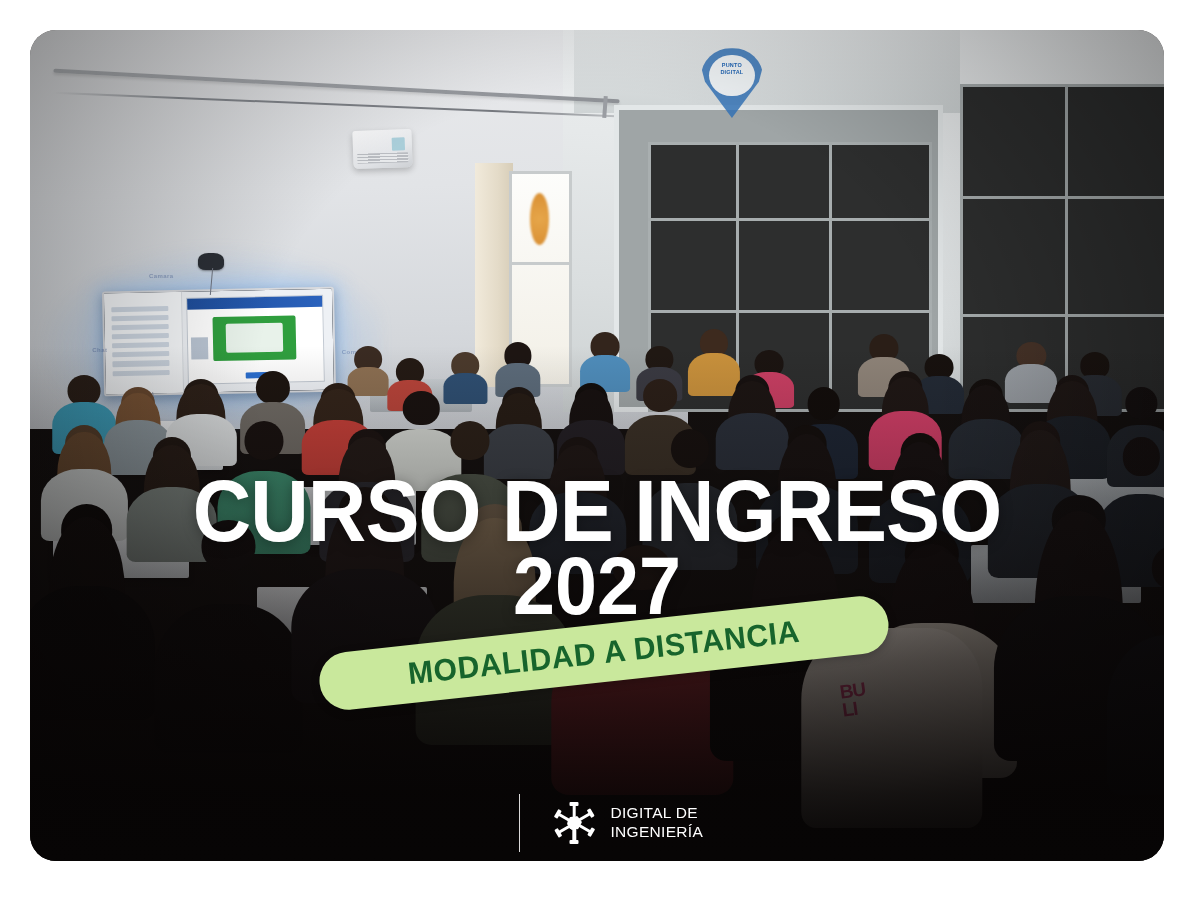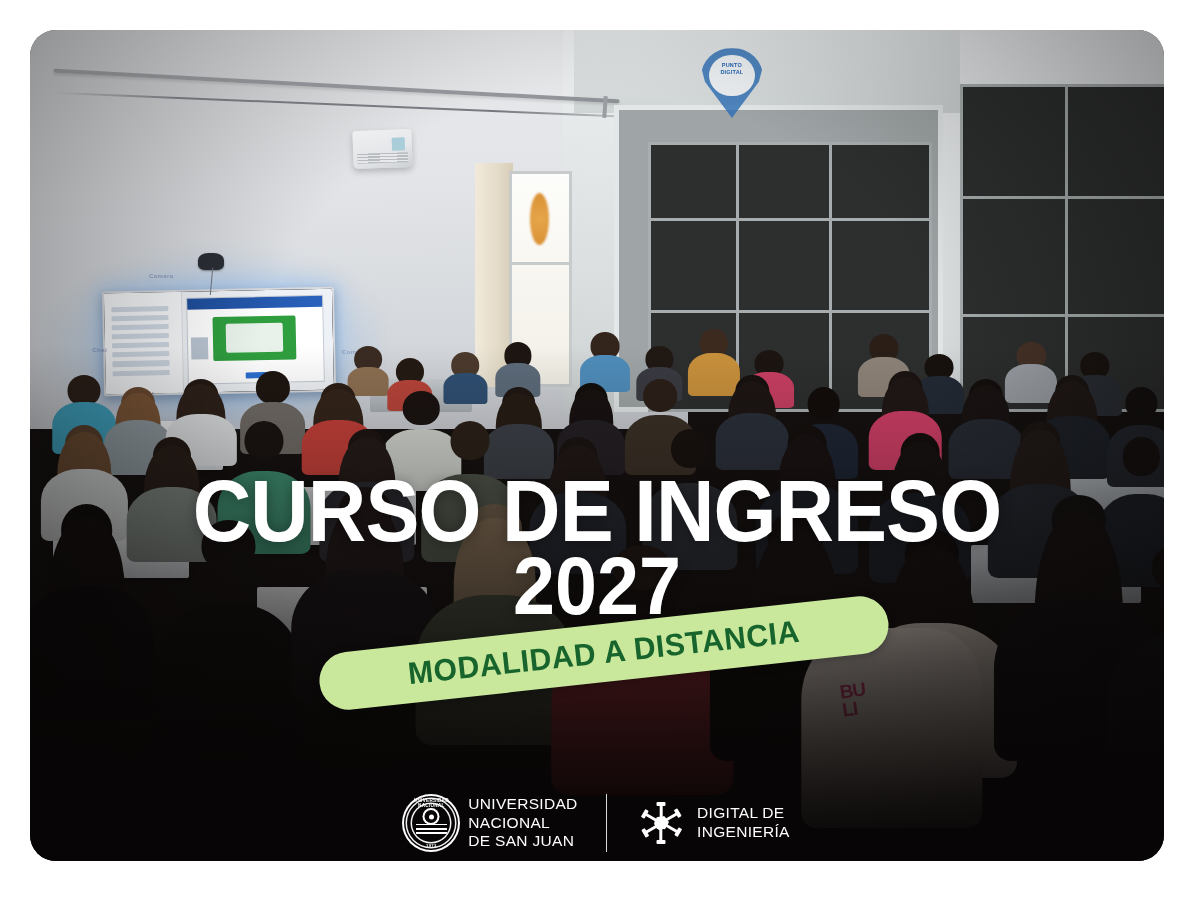--- a/index.html
+++ b/index.html
@@ -657,36 +657,20 @@
     <span>CURSO DE INGRESO</span>
     <span class="l2">2027</span>
   </div>
 
   <div class="ribbon">
     <span>MODALIDAD A DISTANCIA</span>
   </div>
 
   <div class="footer">
 
-    <div class="lockup">
-      <div class="seal">
-        <div class="seal-ring"></div>
-        <div class="seal-inner">
-          <div class="seal-sun"></div>
-          <div class="seal-lines"></div>
-        </div>
-        <div class="seal-arc-top">UNIVERSIDAD NACIONAL</div>
-        <div class="seal-arc-bot">1973</div>
-      </div>
-      <div class="lock-text">
-        <div>UNIVERSIDAD</div>
-        <div>NACIONAL</div>
-        <div>DE SAN JUAN</div>
-      </div>
-    </div>
 
     <div class="divider"></div>
 
     <div class="lockup">
       <div class="fi-logo">
         <div class="hub"></div>
         <div class="spoke" style="transform:rotate(0deg);">
             <i class="stem"></i>
             <i class="capA"></i>
             <i class="capB"></i>

